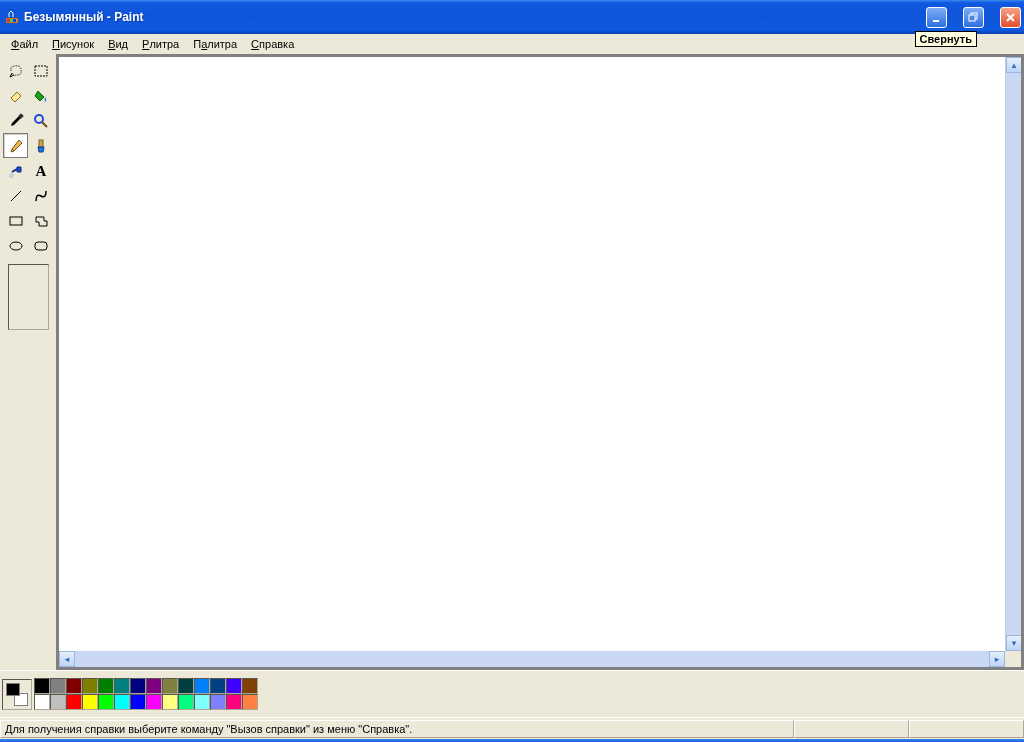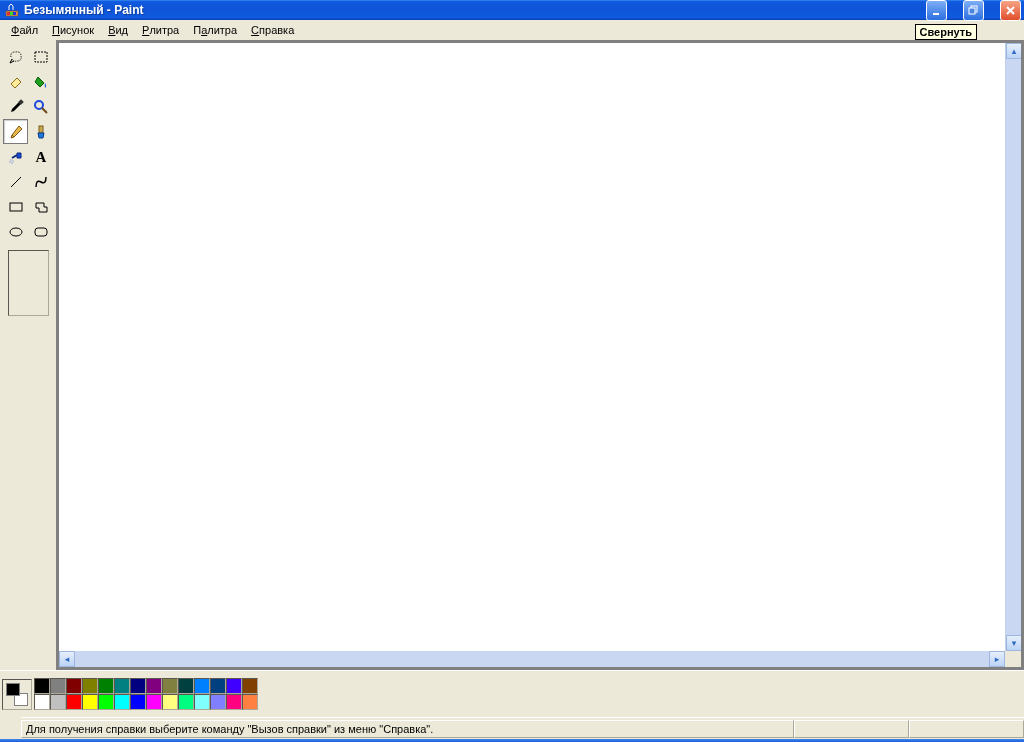--- a/index.html
+++ b/index.html
@@ -7,21 +7,21 @@
   font-family: Tahoma, sans-serif;
   font-size: 11px;
   background: #ece9d8;
   width: 1024px;
   height: 742px;
   overflow: hidden;
   display: flex;
   flex-direction: column;
 }
 .titlebar {
-  height: 20px;
+  height: 34px;
   background: linear-gradient(to bottom, #3c89ef 0%, #0f5ae0 8%, #0f54d8 40%, #0f5ae0 88%, #0a3fb0 100%);
   display: flex;
   align-items: center;
   padding: 0 3px 0 4px;
   color: white;
   font-weight: bold;
   font-size: 12px;
 }
 .titlebar .app-icon {
   width: 16px; height: 16px;
@@ -211,21 +211,20 @@
   cursor: pointer;
 }
 
 .statusbar {
   height: 22px;
   background: #ece9d8;
   border-top: 1px solid #fff;
   display: flex;
   align-items: center;
   font-size: 11px;
-  margin-left: 21px;
 }
 .status-cell {
   border: 1px solid #aca899;
   border-top-color: #fff;
   border-left-color: #fff;
   height: 18px;
   padding: 1px 4px;
   display: flex;
   align-items: center;
 }

